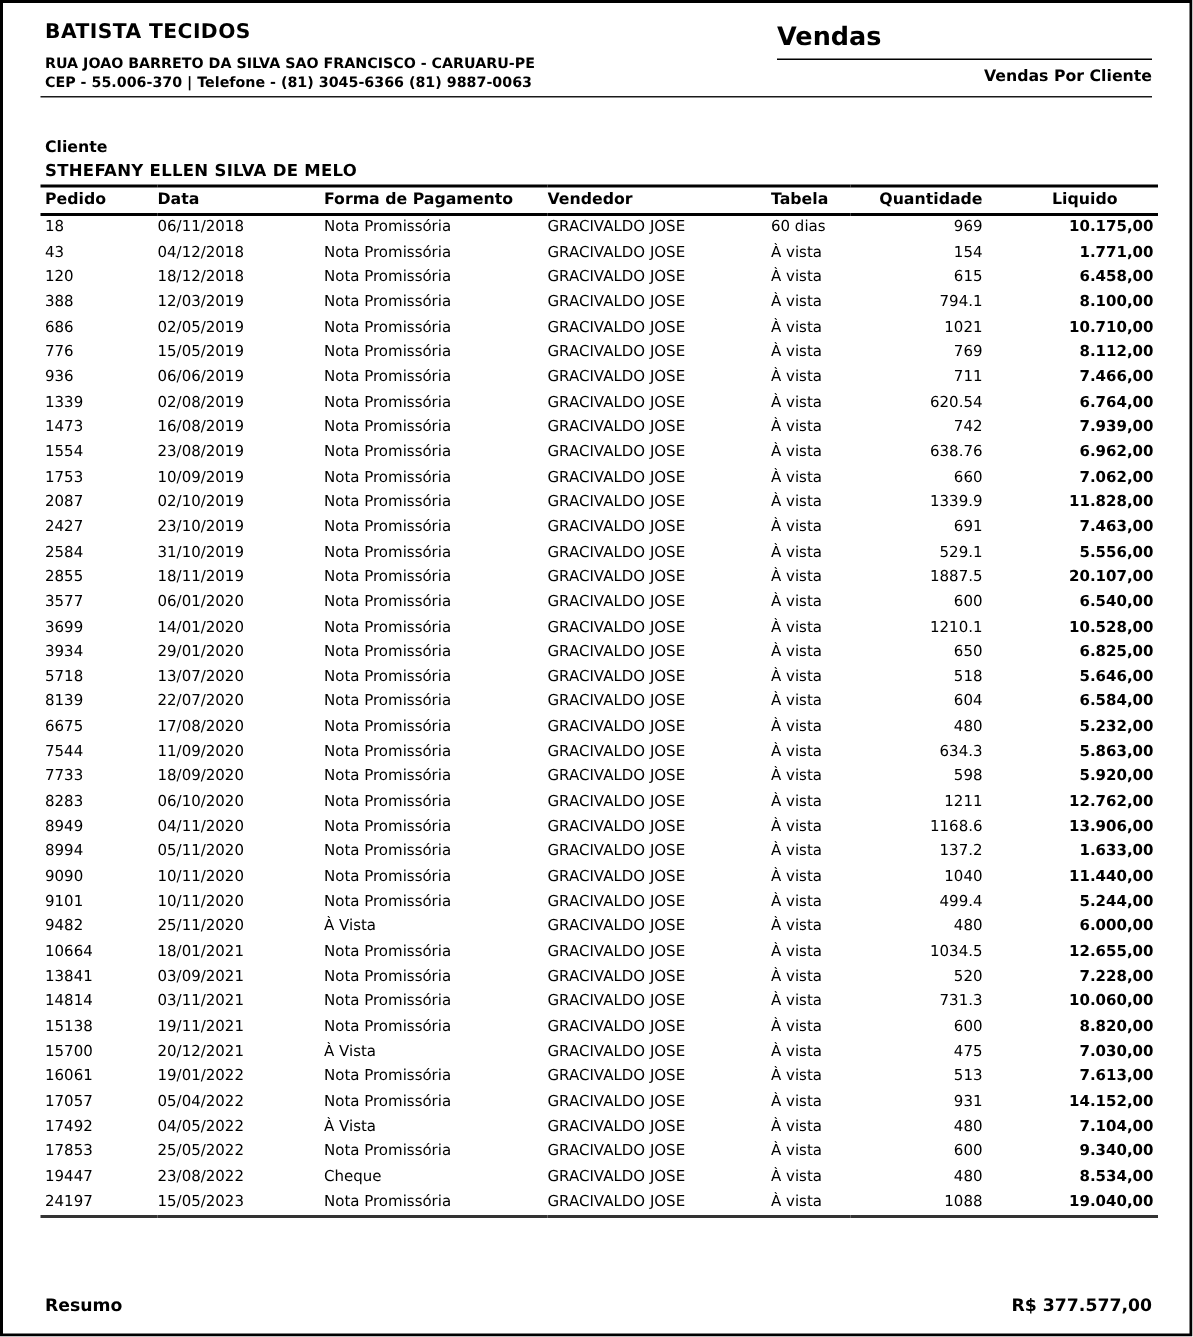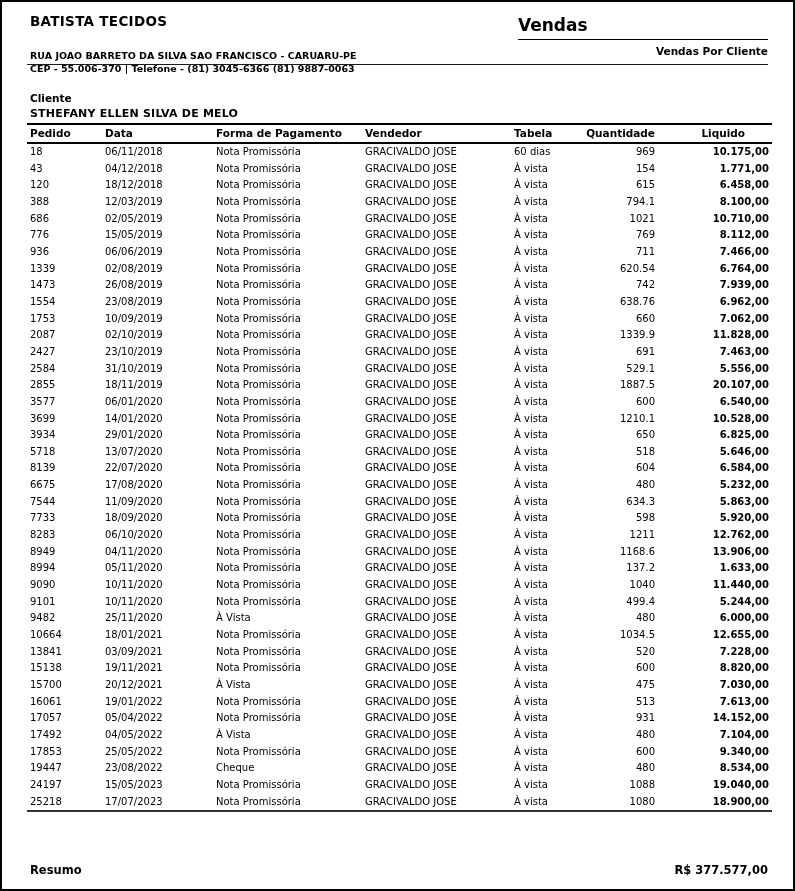--- a/index.html
+++ b/index.html
@@ -7,21 +7,21 @@
     position: relative;
     width: 795px; height: 891px;
     box-sizing: border-box;
     border: 2px solid #000;
     background: #fff;
     color: #000;
     font-family: "DejaVu Sans", "Liberation Sans", sans-serif;
     overflow: hidden;
   }
   .company { position: absolute; left: 28px; top: 11px; }
-  .company-name { font-size: 13.5px; font-weight: bold; letter-spacing: 0.3px; margin-bottom: 20px; }
+  .company-name { font-size: 13.5px; font-weight: bold; letter-spacing: 0.3px; margin-bottom: 7px; }
   .company-addr { font-size: 9.5px; font-weight: bold; line-height: 13px; }
   .report-head { position: absolute; left: 472px; right: 25px; top: 13px; margin-left: 44px; }
   .report-title { font-size: 17px; font-weight: bold; padding-bottom: 4px; border-bottom: 1.5px solid #000; }
   .report-subtitle { font-size: 10.5px; font-weight: bold; text-align: right; padding-top: 5px; }
   .divider { position: absolute; left: 25px; right: 25px; top: 62px; border-top: 1.5px solid #1a1a1a; }
   .client { position: absolute; left: 28px; top: 90px; }
   .client-label { font-size: 10.5px; font-weight: bold; margin-bottom: 3px; }
   .client-name { font-size: 11px; font-weight: bold; letter-spacing: 0.2px; }
   table.sales {
     position: absolute; top: 121px; left: 25px;
@@ -170,21 +170,21 @@
           <td>1339</td>
           <td>02/08/2019</td>
           <td>Nota Promissória</td>
           <td>GRACIVALDO JOSE</td>
           <td>À vista</td>
           <td>620.54</td>
           <td>6.764,00</td>
         </tr>
         <tr>
           <td>1473</td>
-          <td>26/08/2019</td>
+          <td>16/08/2019</td>
           <td>Nota Promissória</td>
           <td>GRACIVALDO JOSE</td>
           <td>À vista</td>
           <td>742</td>
           <td>7.939,00</td>
         </tr>
         <tr>
           <td>1554</td>
           <td>23/08/2019</td>
           <td>Nota Promissória</td>
@@ -376,20 +376,29 @@
         <tr>
           <td>13841</td>
           <td>03/09/2021</td>
           <td>Nota Promissória</td>
           <td>GRACIVALDO JOSE</td>
           <td>À vista</td>
           <td>520</td>
           <td>7.228,00</td>
         </tr>
         <tr>
+          <td>14814</td>
+          <td>03/11/2021</td>
+          <td>Nota Promissória</td>
+          <td>GRACIVALDO JOSE</td>
+          <td>À vista</td>
+          <td>731.3</td>
+          <td>10.060,00</td>
+        </tr>
+        <tr>
           <td>15138</td>
           <td>19/11/2021</td>
           <td>Nota Promissória</td>
           <td>GRACIVALDO JOSE</td>
           <td>À vista</td>
           <td>600</td>
           <td>8.820,00</td>
         </tr>
         <tr>
           <td>15700</td>
@@ -446,29 +455,20 @@
           <td>8.534,00</td>
         </tr>
         <tr>
           <td>24197</td>
           <td>15/05/2023</td>
           <td>Nota Promissória</td>
           <td>GRACIVALDO JOSE</td>
           <td>À vista</td>
           <td>1088</td>
           <td>19.040,00</td>
-        </tr>
-        <tr>
-          <td>25218</td>
-          <td>17/07/2023</td>
-          <td>Nota Promissória</td>
-          <td>GRACIVALDO JOSE</td>
-          <td>À vista</td>
-          <td>1080</td>
-          <td>18.900,00</td>
         </tr>
       </tbody>
   </table>
 
   <div class="summary">
     <span class="summary-label">Resumo</span>
     <span class="summary-total">R$ 377.577,00</span>
   </div>
 
 </div>

